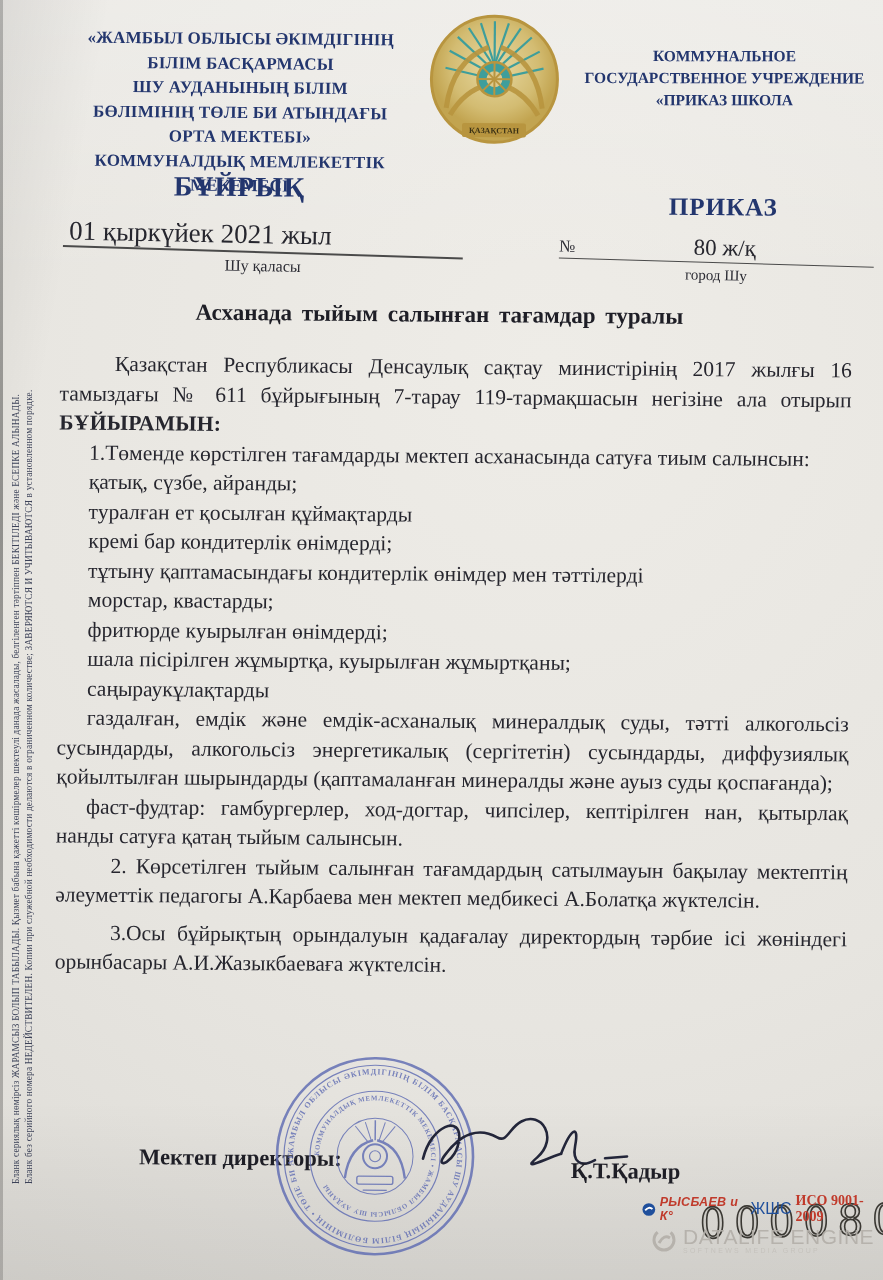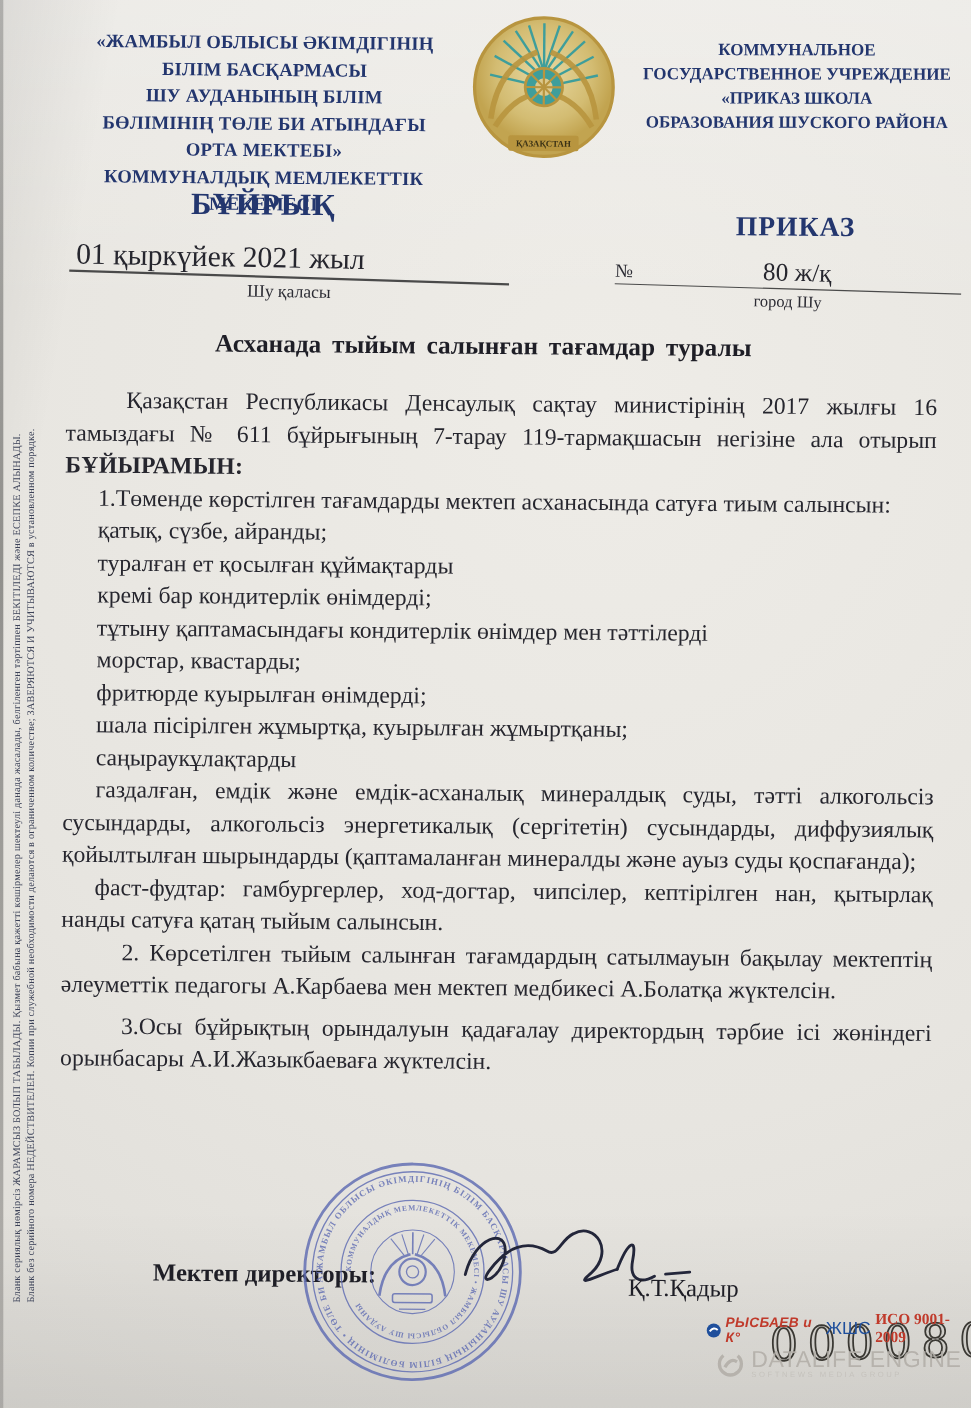--- a/index.html
+++ b/index.html
@@ -12,21 +12,21 @@
       linear-gradient(180deg, rgba(255,255,255,.25), rgba(0,0,0,0) 22%),
       radial-gradient(130% 95% at 62% 28%, #eeece7 0%, #e7e5e0 55%, #dcdad5 100%);
     color:#23232b;}
   .photo-edge{position:absolute;left:0;top:0;width:3px;height:100%;
     background:linear-gradient(#8a8a88,#4b4b49 40%,#8f8d8a);opacity:.55;}
   .content{position:absolute;inset:0;transform:rotate(.5deg);transform-origin:40% 10%;}
 
   
   .org{position:absolute;font-weight:bold;color:#23366e;text-align:center;}
   .org-left{left:72px;top:28px;width:336px;font-size:17px;line-height:24.5px;letter-spacing:.2px;}
-  .org-right{left:568px;top:32px;width:312px;font-size:15.5px;line-height:22px;transform:rotate(-.4deg);font-family:Liberation Serif, serif;}
+  .org-right{left:568px;top:42px;width:312px;font-size:15.5px;line-height:22px;transform:rotate(-.4deg);font-family:Liberation Serif, serif;}
   .emblem{position:absolute;left:424px;top:12px;}
   .order-kk{position:absolute;left:72px;top:172px;width:336px;text-align:center;
     font-size:28px;font-weight:bold;color:#23366e;letter-spacing:1px;}
   .order-ru{position:absolute;left:568px;top:190px;width:312px;text-align:center;
     font-size:25px;font-weight:bold;color:#23366e;letter-spacing:1px;}
 
   
   .date-block{position:absolute;left:64px;top:220px;width:400px;transform:rotate(.6deg);}
   .date-value{font-size:27px;color:#26262e;padding-left:6px;}
   .date-rule{height:0;border-bottom:2px solid #4a4a4a;margin-top:1px;transform:rotate(.7deg);}
@@ -43,21 +43,21 @@
     font-size:23px;font-weight:bold;color:#1e1e26;word-spacing:4px;}
   .body-text{position:absolute;left:62px;top:352px;width:792px;
     font-size:21.5px;line-height:29.5px;color:#26262e;}
   .line-p{text-indent:55px;text-align:justify;}
   .line-item{text-indent:30px;text-align:justify;}
   .intro b{letter-spacing:.3px;}
   .gap-top{margin-top:8px;}
 
   
   .sig-label{position:absolute;left:148px;top:1146px;font-size:22.5px;font-weight:bold;color:#1e1e26;}
-  .sig-name{position:absolute;left:580px;top:1156px;font-size:22.5px;font-weight:normal;color:#1e1e26;}
+  .sig-name{position:absolute;left:580px;top:1156px;font-size:22.5px;font-weight:bold;color:#1e1e26;}
   .stamp{position:absolute;left:278px;top:1050px;opacity:.82;}
   .autograph{position:absolute;left:418px;top:1096px;}
 
   
   .serial{position:absolute;left:700px;top:1198px;font-family:"DejaVu Serif",serif;
     font-size:40px;letter-spacing:9px;color:rgba(40,40,36,.05);
     -webkit-text-stroke:1.6px #3a3833;transform:scaleY(1.05) rotate(-1.2deg);}
   .watermark{position:absolute;left:650px;top:1226px;display:flex;align-items:center;gap:5px;
     color:#b3afa9;font-family:"Liberation Sans",sans-serif;opacity:.9;}
   .wm-text{display:flex;flex-direction:column;}
@@ -137,21 +137,20 @@
         </g>
         <rect x="38" y="110" width="64" height="14" rx="2" fill="#b8953f"></rect>
         <text x="70" y="120" text-anchor="middle" font-size="8" font-weight="bold" fill="#3a3115">ҚАЗАҚСТАН</text>
       </svg>
     </div>
 
     <div class="org org-right">
       <div>КОММУНАЛЬНОЕ</div>
       <div>ГОСУДАРСТВЕННОЕ УЧРЕЖДЕНИЕ</div>
       <div>«ПРИКАЗ ШКОЛА</div>
-      <div>ОБРАЗОВАНИЯ ШУСКОГО РАЙОНА</div>
     </div>
 
     <div class="order-kk">БҰЙРЫҚ</div>
     <div class="order-ru">ПРИКАЗ</div>
 
     <div class="date-block">
       <div class="date-value">01 қыркүйек 2021 жыл</div>
       <div class="date-rule"></div>
       <div class="place-kk">Шу қаласы</div>
     </div>

